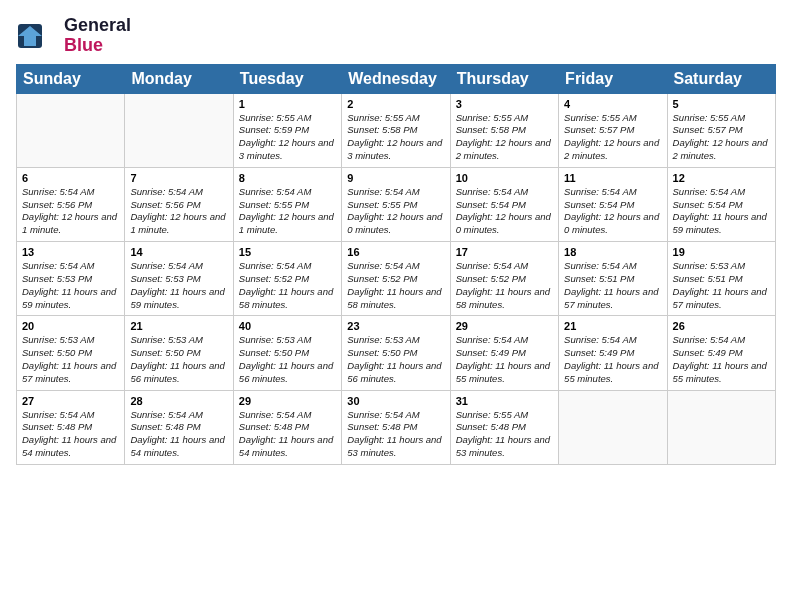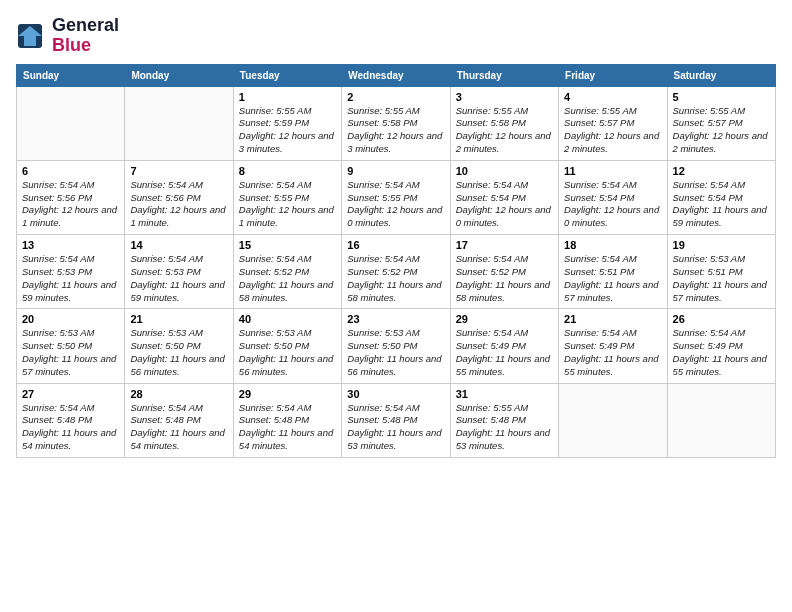--- a/index.html
+++ b/index.html
@@ -12,21 +12,21 @@
     }
     .header {
       display: flex;
       justify-content: space-between;
       align-items: flex-start;
       margin-bottom: 4px;
     }
     .logo {
       display: flex;
       align-items: center;
-      gap: 8px;
+      gap: 20px;
     }
     .logo-text {
       font-size: 18px;
       font-weight: bold;
       color: #1a1a2e;
       line-height: 1.1;
     }
     .logo-text span { color: #be185d; }
     .logo-icon {
       width: 28px;
@@ -50,21 +50,21 @@
       width: 100%;
       border-collapse: collapse;
       font-size: 10.5px;
       margin-top: 8px;
     }
     .calendar thead th {
       background-color: #2e6da4;
       color: #fff;
       text-align: left;
       padding: 5px 6px;
-      font-size: 10px;
+      font-size: 16px;
       font-weight: bold;
       border: 1px solid #2e6da4;
     }
     .calendar tbody td {
       vertical-align: top;
       border: 1px solid #ccc;
       padding: 4px 5px;
       width: 108px;
       min-height: 80px;
     }

